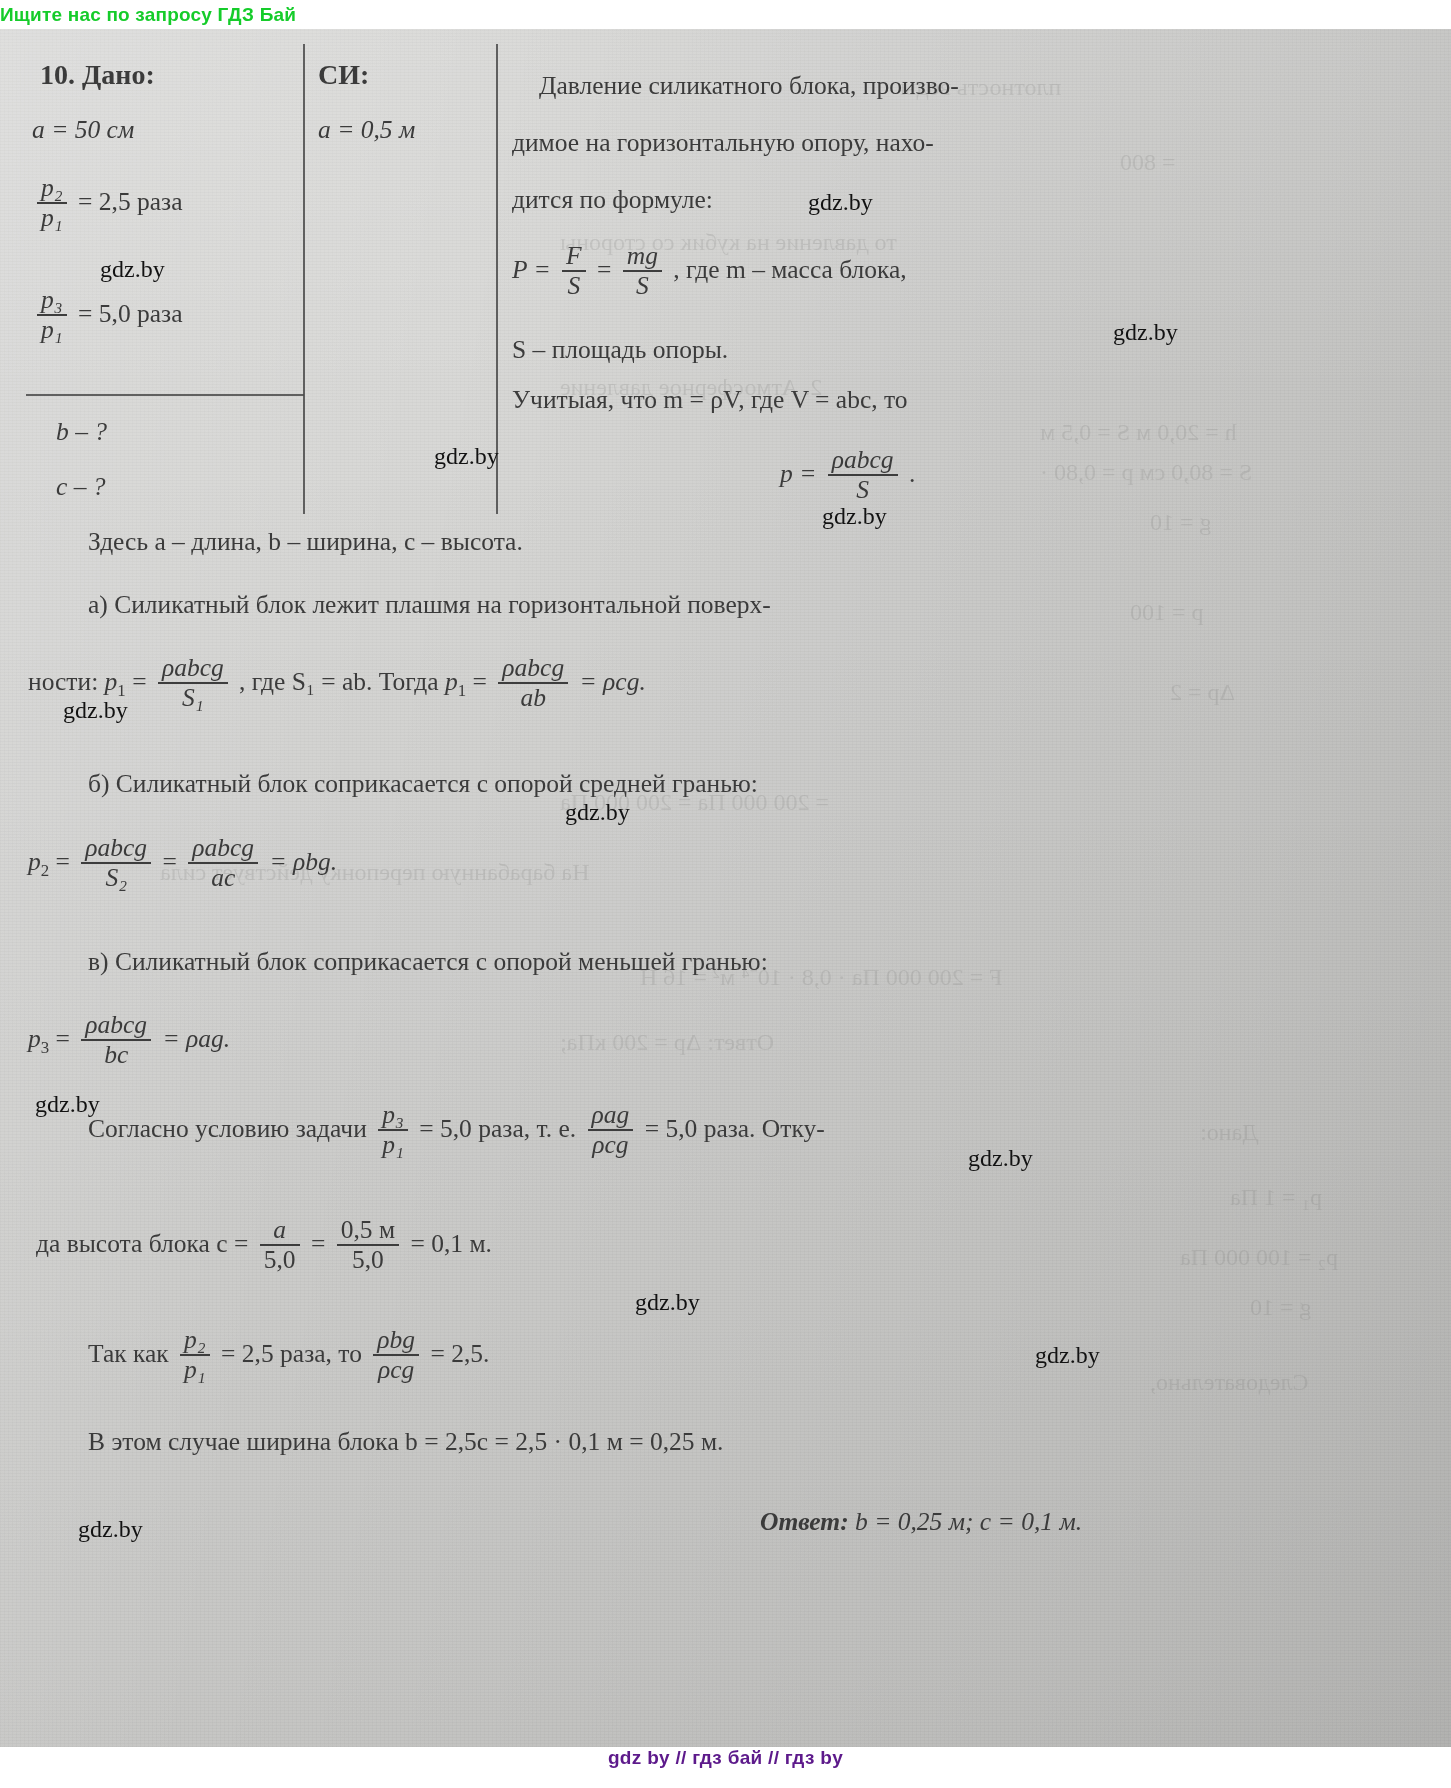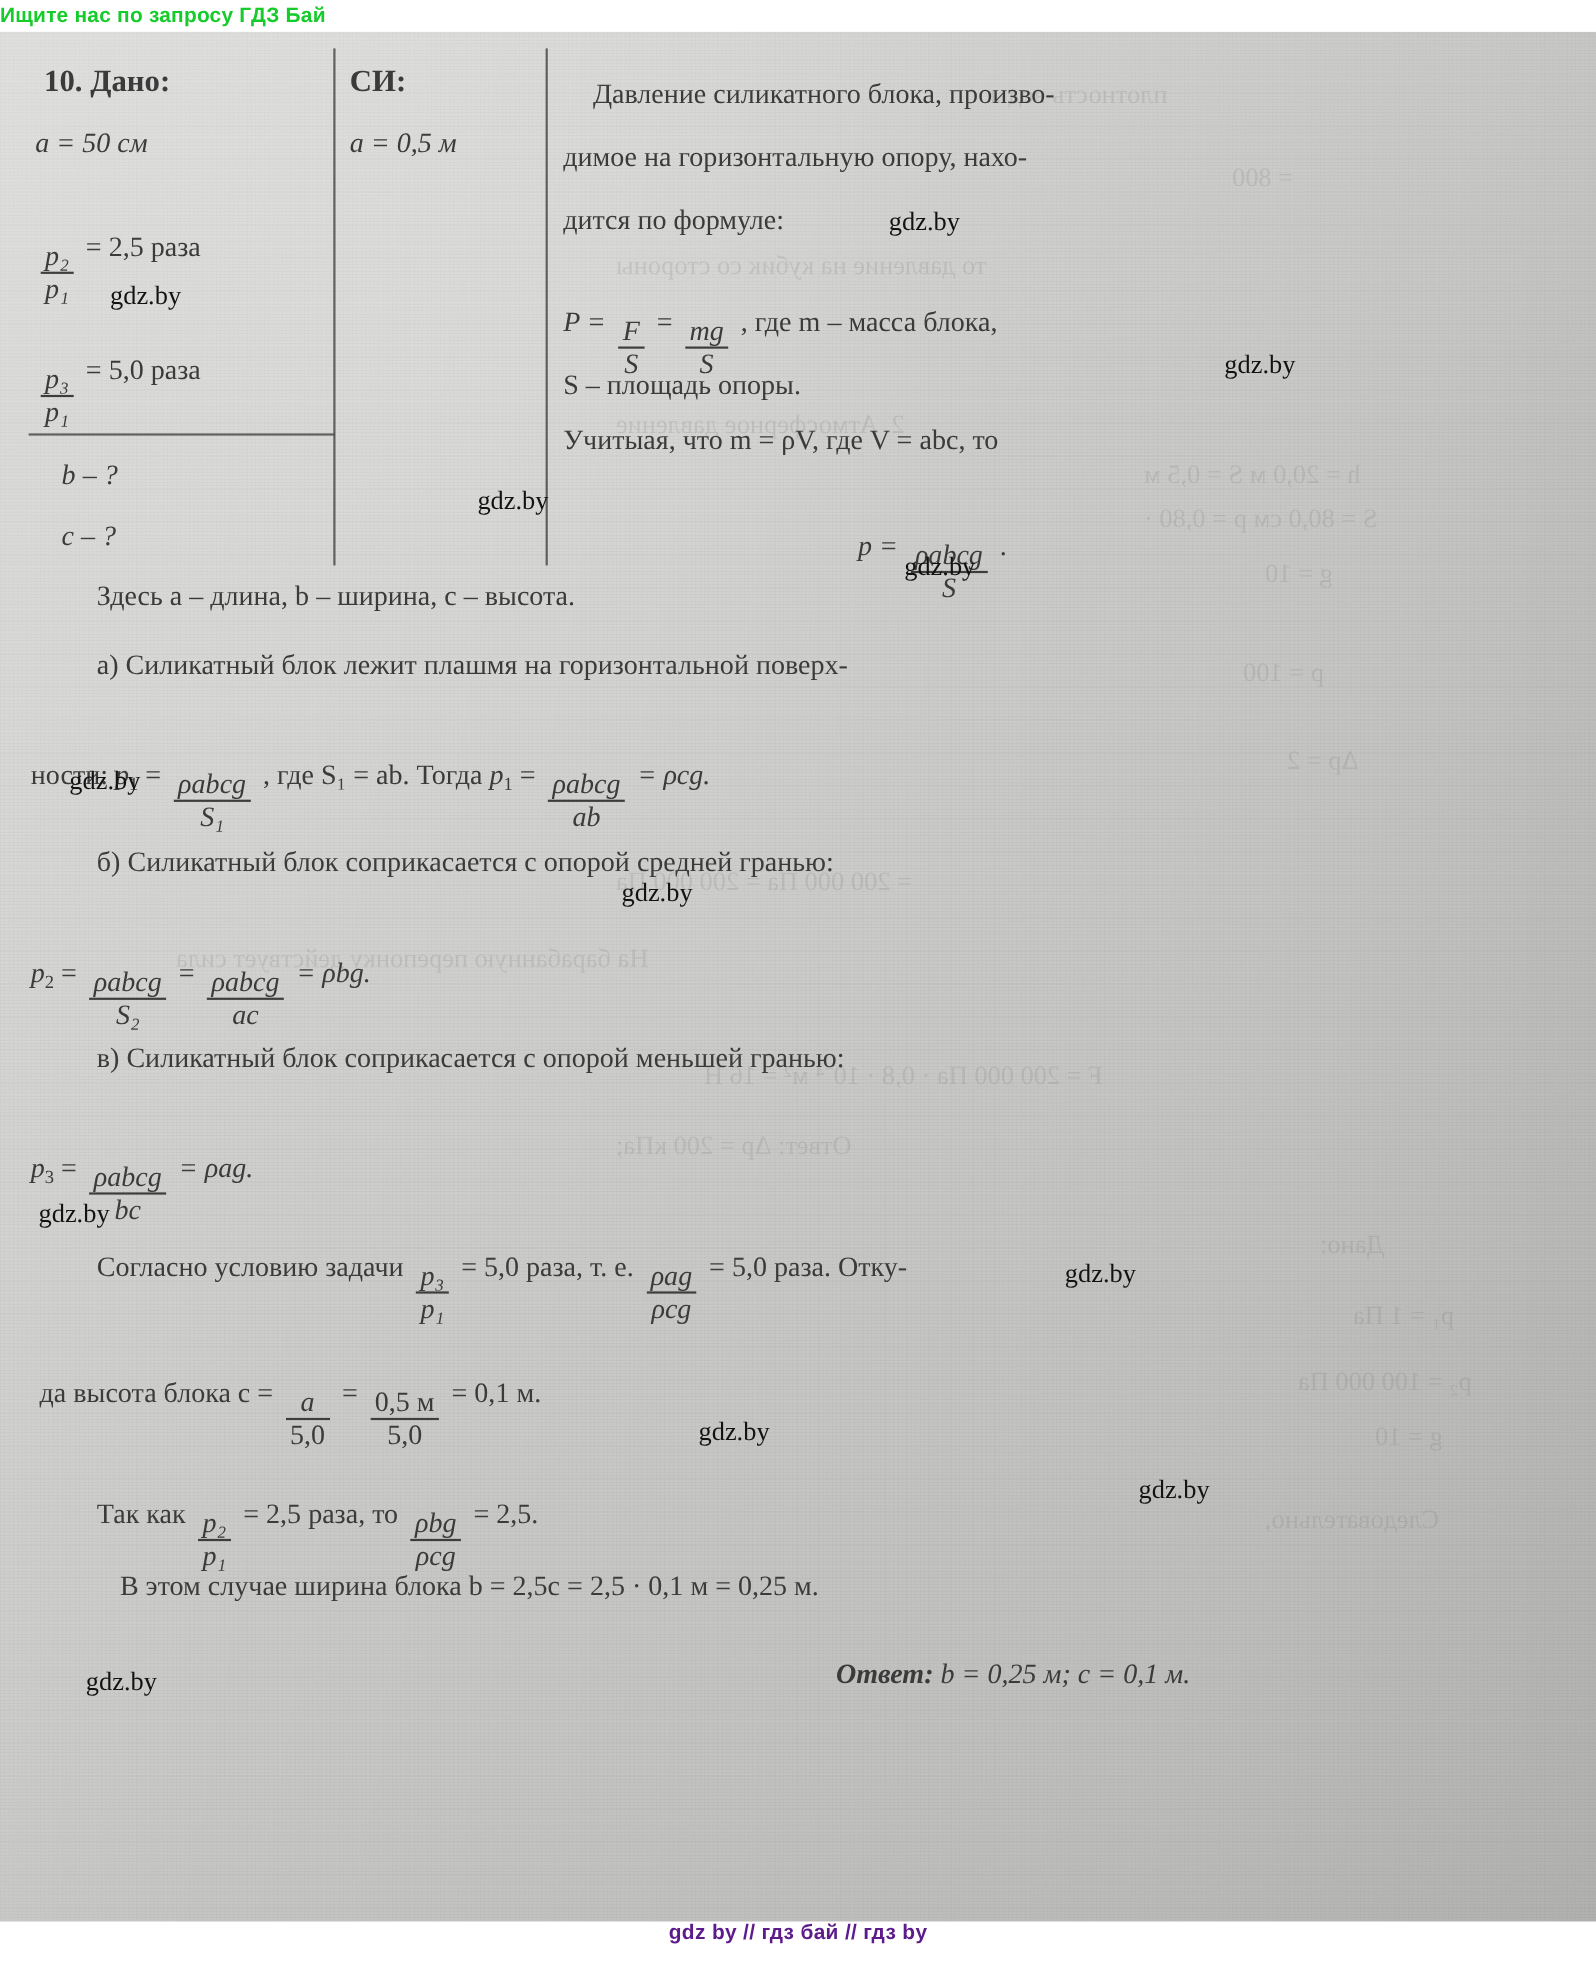--- a/index.html
+++ b/index.html
@@ -64,21 +64,21 @@
   .ln{position:absolute;white-space:nowrap;font-size:25.5px;line-height:1;}
   .it{font-style:italic;}
   .bold{font-weight:700;}
   .sub{font-size:.66em;vertical-align:-.32em;font-style:normal;}
 
   
   .frac{
     display:inline-flex;flex-direction:column;align-items:center;
     vertical-align:middle;margin:0 5px;position:relative;top:-.06em;
   }
-  .frac .num{padding:0 4px 1px;margin-top:45px;}
+  .frac .num{padding:0 4px 1px;}
   .frac .den{padding:1px 4px 0;}
   .frac .bar{width:100%;height:2px;background:#3d3d3d;}
 
   
   .vrule{position:absolute;width:2px;background:#4a4a4a;z-index:3;opacity:.85;}
   .hrule{position:absolute;height:2px;background:#4a4a4a;z-index:3;opacity:.85;}
 
   
   .wm{
     position:absolute;z-index:6;
@@ -306,21 +306,21 @@
       </span>
       <span>= 2,5 раза, то</span>
       <span class="frac">
         <span class="num it">ρbg</span>
         <span class="bar"></span>
         <span class="den it">ρcg</span>
       </span>
       <span>= 2,5.</span>
     </div>
 
-    <div class="ln" style="left:88px;top:1400px;margin-left:21px;">В этом случае ширина блока b = 2,5c = 2,5 · 0,1 м = 0,25 м.</div>
+    <div class="ln" style="left:88px;top:1400px;">В этом случае ширина блока b = 2,5c = 2,5 · 0,1 м = 0,25 м.</div>
 
     <div class="ln" style="left:760px;top:1480px;">
       <span class="it bold">Ответ:</span>
       <span class="it">b = 0,25 м; c = 0,1 м.</span>
     </div>
 
   </div>
 
   <div class="wm" style="left: 100px; top: 227px; color: rgb(18, 18, 18);">gdz.by</div>
   <div class="wm" style="left: 434px; top: 414px; color: rgb(18, 18, 18);">gdz.by</div>

